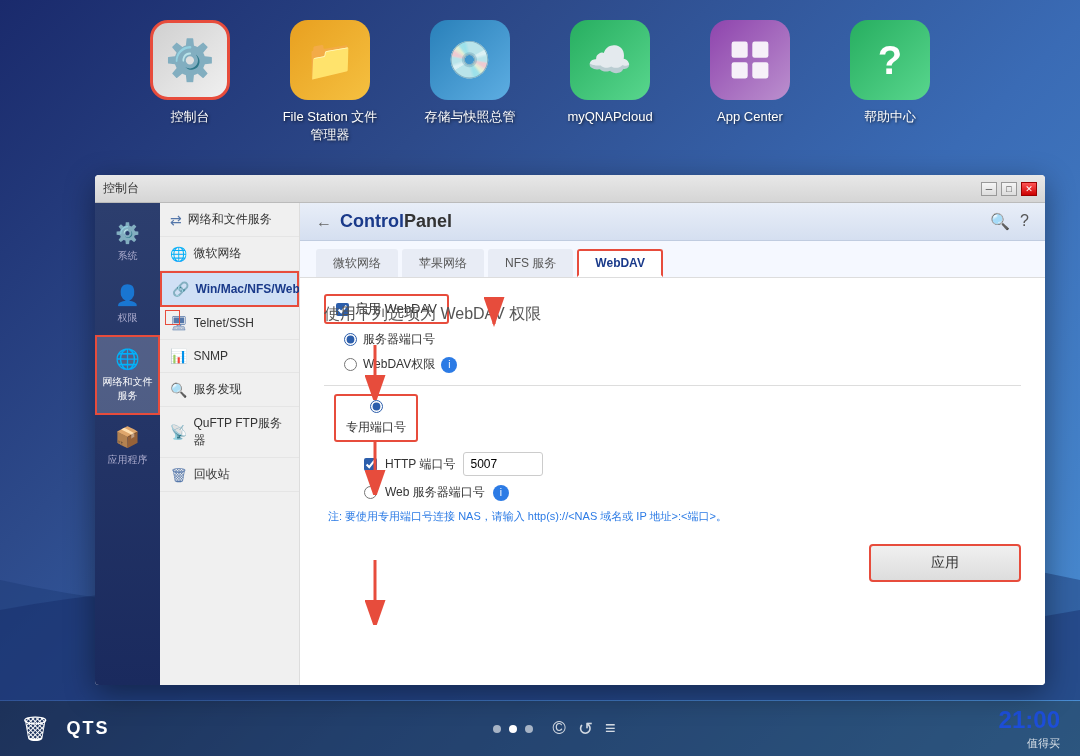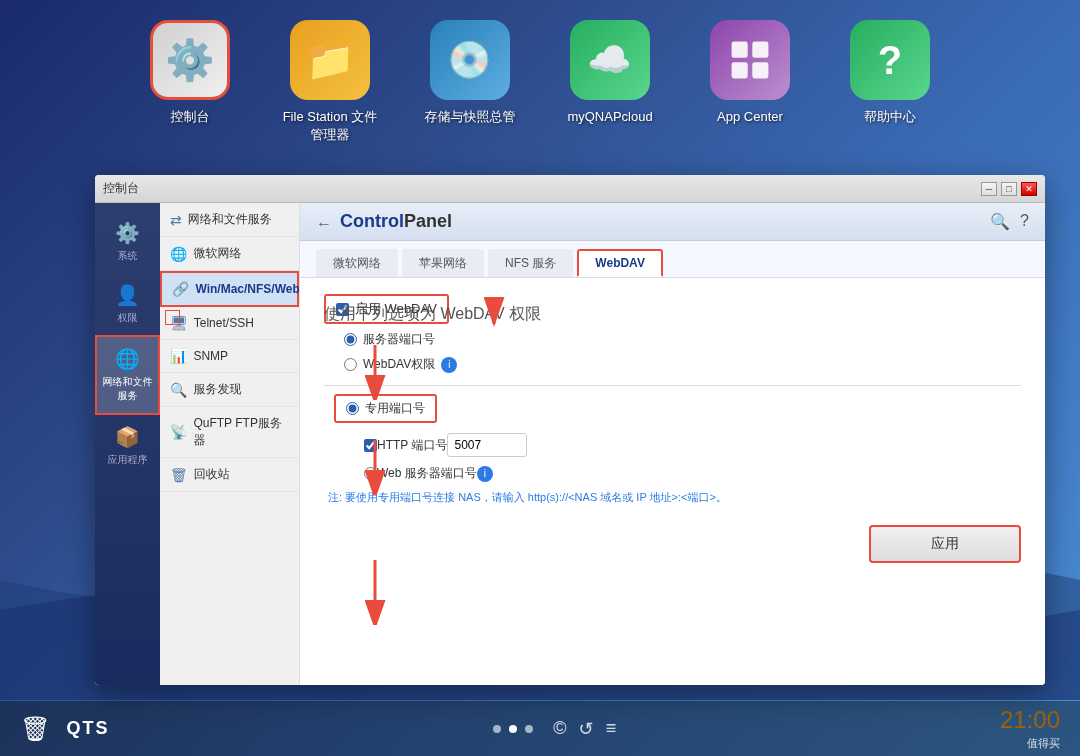--- a/index.html
+++ b/index.html
@@ -273,21 +273,21 @@
       gap: 6px;
       font-size: 12px;
       cursor: pointer;
     }
 
     .radio-label input[type="radio"] { accent-color: #2c5eab; }
 
     .port-row {
       display: flex;
       align-items: center;
-      gap: 0;
+      gap: 8px;
       margin-left: 40px;
       margin-bottom: 8px;
     }
 
     .port-input {
       width: 80px;
       height: 24px;
       border: 1px solid #ccc;
       border-radius: 3px;
       padding: 2px 6px;
@@ -387,23 +387,23 @@
     }
 
     .taskbar-right {
       display: flex;
       flex-direction: column;
       align-items: flex-end;
       gap: 2px;
     }
 
     .time-display {
-      color: #a16207;
+      color: #1d4ed8;
       font-size: 24px;
-      font-weight: normal;
+      font-weight: bold;
     }
 
     .taskbar-brand {
       color: rgba(255,255,255,0.8);
       font-size: 11px;
     }
 
     
     .enable-webdav-box {
       border: 2px solid #e74c3c;
@@ -415,20 +415,21 @@
       margin-bottom: 10px;
     }
 
     .dedicated-port-box {
       border: 2px solid #e74c3c;
       padding: 4px 10px;
       border-radius: 3px;
       display: inline-flex;
       align-items: center;
       gap: 6px;
+      flex-direction: column;
     }
 
     .divider { height: 1px; background: #ddd; margin: 8px 0; }
 
     .section-title { font-size: 16px; color: #555; margin: 8px 0 6px 0; }
   </style>
 </head>
 <body>
 
 <div style="position:absolute;top:0;left:0;right:0;height:700px;overflow:hidden;z-index:0;">

